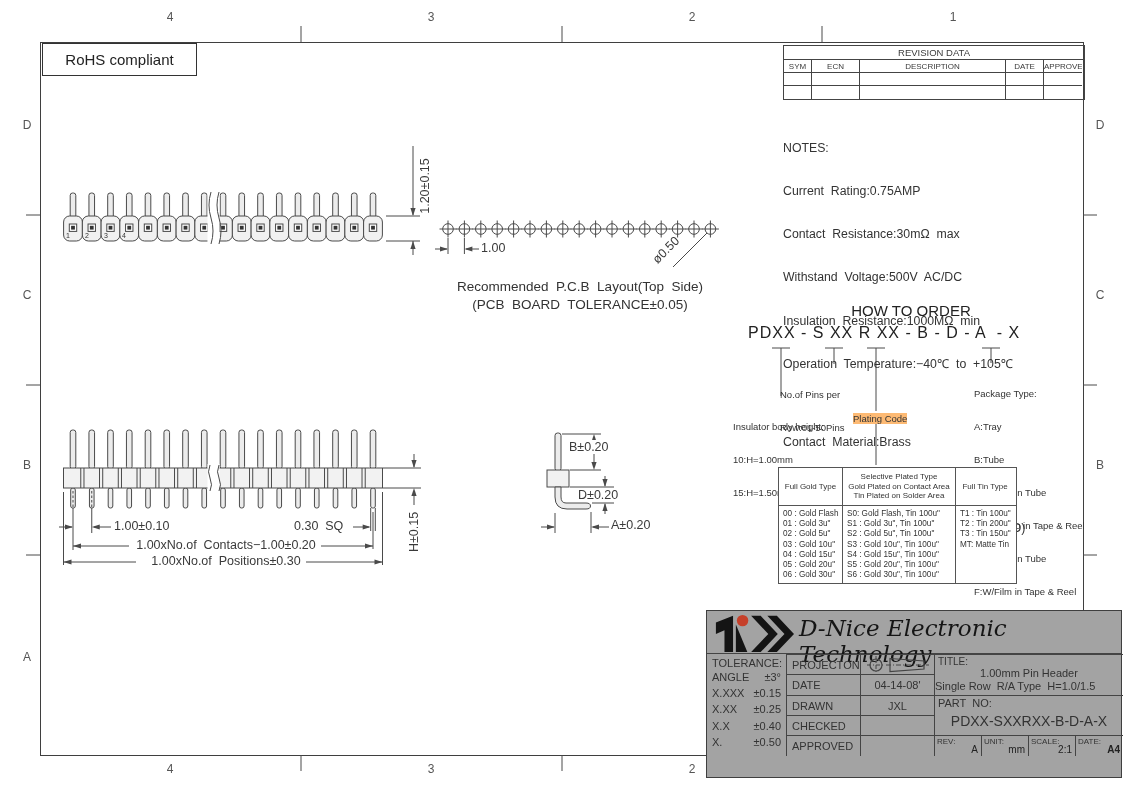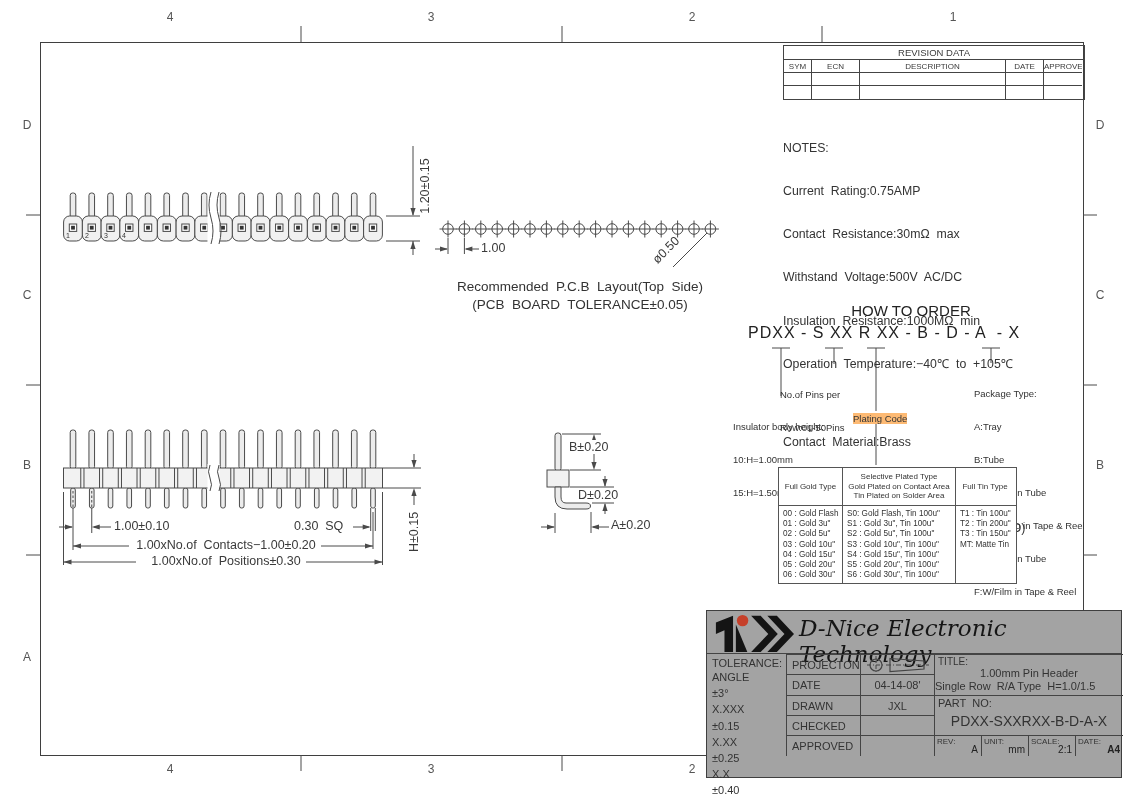--- a/index.html
+++ b/index.html
@@ -36,21 +36,21 @@
   .plbody>div:last-child{border-right:none;}
   
   .tblock{position:absolute;left:706px;top:610px;width:416px;height:168px;border:1.5px solid #3f3f3f;z-index:2;background:#a3a3a3;box-sizing:border-box;}
   .logo-row{position:absolute;left:0;top:0;width:100%;height:43px;border-bottom:1px solid #444;box-sizing:border-box;}
   .company{position:absolute;left:92px;top:4px;width:320px;font-family:"DejaVu Serif",serif;font-style:italic;
            font-size:23px;color:#151515;letter-spacing:0px;}
   .tb-cell{position:absolute;box-sizing:border-box;border-left:1px solid #444;border-top:1px solid #444;font-size:11px;color:#333;}
   .lblcell{display:flex;align-items:center;padding-left:5px;}
   .valcell{display:flex;align-items:center;justify-content:center;}
   .tol{position:absolute;left:0;top:43px;width:79px;height:102px;box-sizing:border-box;padding:3px 5px 0 5px;font-size:11px;color:#333;}
-  .tolrow{display:flex;justify-content:space-between;line-height:16.2px;flex-direction:column;}
+  .tolrow{display:flex;justify-content:space-between;line-height:16.2px;}
   .tinylbl{font-size:8px;color:#333;position:absolute;left:2px;top:1px;}
   .tinyval{font-size:10px;color:#222;position:absolute;right:3px;bottom:1px;}
   .ordhead{font-size:15px;color:#222;}
   .partstr{font-size:16px;letter-spacing:1px;color:#222;}
 </style>
 </head>
 <body>
 
 <div class="sheet">
 
@@ -343,20 +343,23 @@
   <div class="zone" style="left:933px;top:762px;">1</div>
   <div class="zoneV" style="left:16px;top:118px;">D</div>
   <div class="zoneV" style="left:16px;top:288px;">C</div>
   <div class="zoneV" style="left:16px;top:458px;">B</div>
   <div class="zoneV" style="left:16px;top:650px;">A</div>
   <div class="zoneV" style="left:1089px;top:118px;">D</div>
   <div class="zoneV" style="left:1089px;top:288px;">C</div>
   <div class="zoneV" style="left:1089px;top:458px;">B</div>
   <div class="zoneV" style="left:1089px;top:650px;">A</div>
 
+  <div class="rohs">
+      <span>RoHS compliant</span>
+    </div>
 
   <div class="revtbl">
     <div class="revtitle">REVISION  DATA</div>
     <div class="revrow">
       <div>SYM</div>
       <div>ECN</div>
       <div>DESCRIPTION</div>
       <div>DATE</div>
       <div>APPROVED</div>
     </div>

